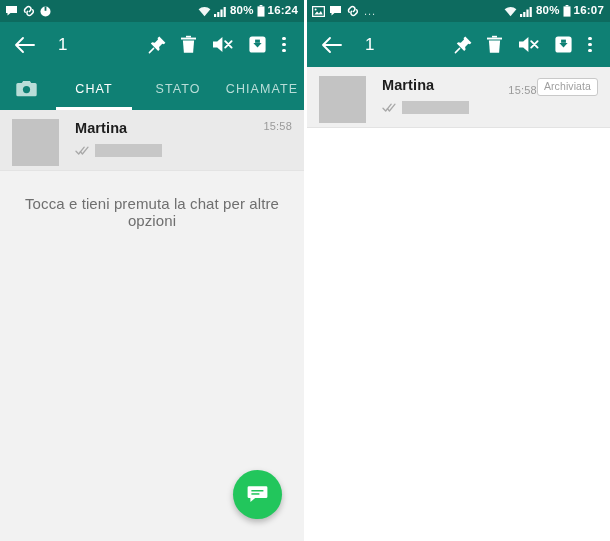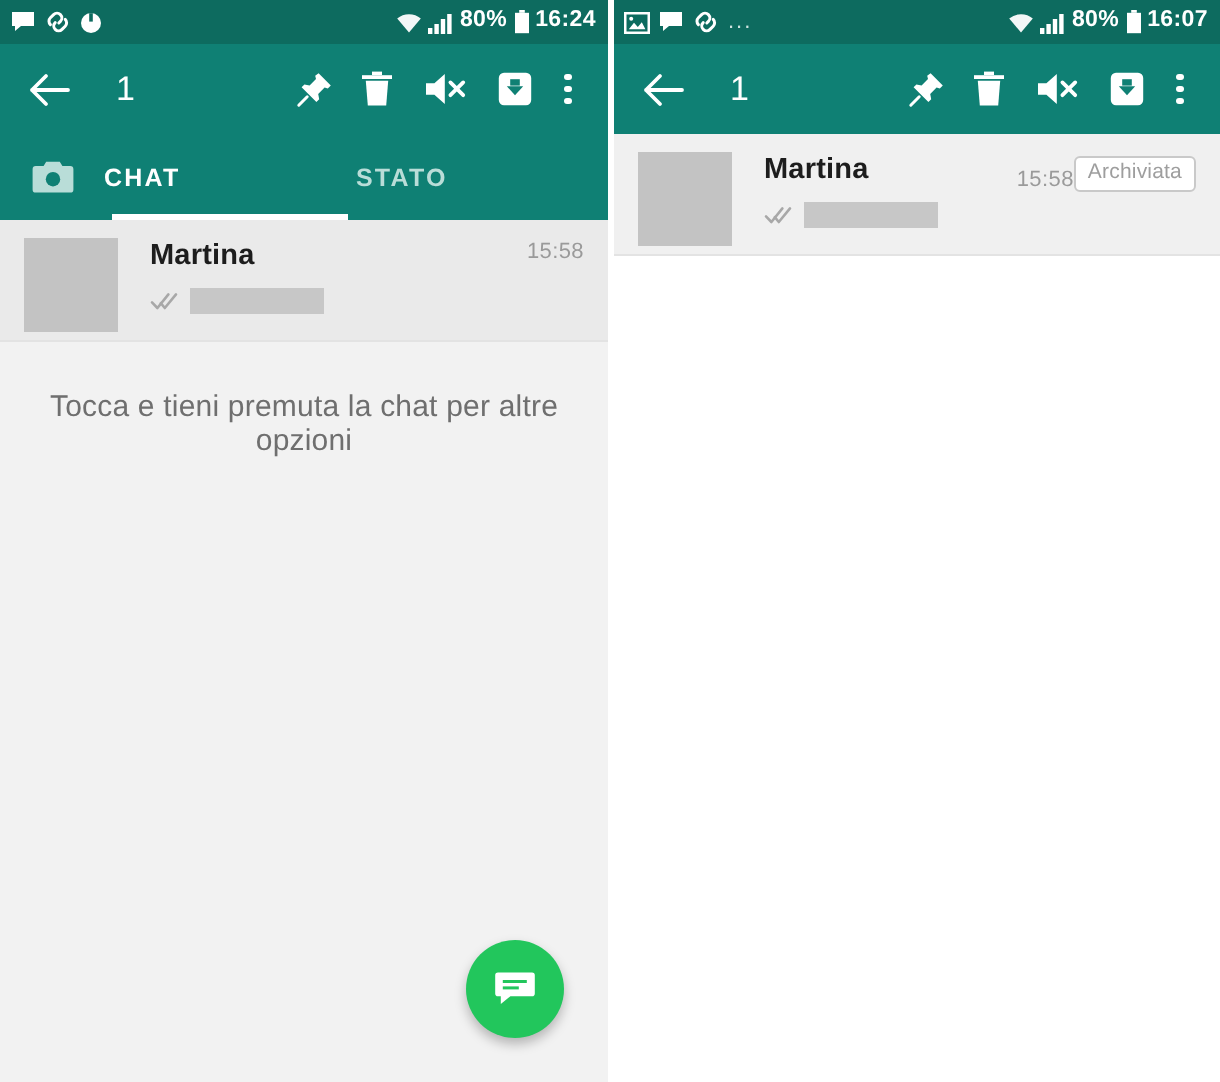--- a/index.html
+++ b/index.html
@@ -94,24 +94,24 @@
     width: 52px;
     display: flex;
     align-items: center;
     justify-content: center;
     cursor: pointer;
   }
   .tab {
     flex: 1 1 0;
     display: flex;
     align-items: center;
-    justify-content: flex-start;
+    justify-content: center;
     color: #b9ddd8;
     font-size: 12.5px;
-    font-weight: 700;
+    font-weight: 400;
     letter-spacing: 1.1px;
     cursor: pointer;
     position: relative;
   }
   .tab.active { color: #ffffff; }
   .tab.active::after {
     content: "";
     position: absolute;
     left: 4px; right: 4px; bottom: 0;
     height: 3px;
@@ -346,20 +346,23 @@
             <path d="M7.1 0.9h6.8l1.3 2.1h3.9a1.6 1.6 0 0 1 1.6 1.6v10.1a1.6 1.6 0 0 1-1.6 1.6H1.9A1.6 1.6 0 0 1 .3 14.7V4.6A1.6 1.6 0 0 1 1.9 3h3.9z" fill="#b9ddd8"></path>
             <circle cx="10.5" cy="9.6" r="3.6" fill="#0f8074"></circle>
           </svg>
         </span>
       </div>
       <div class="tab active">
         <span>CHAT</span>
       </div>
       <div class="tab">
         <span>STATO</span>
+      </div>
+      <div class="tab">
+        <span>CHIAMATE</span>
       </div>
     </div>
 
     <div class="chatlist">
       <div class="row selected">
         <div class="avatar"></div>
         <div class="row-body">
           <div class="row-name">Martina</div>
           <div class="row-sub">
             <span class="ico">

